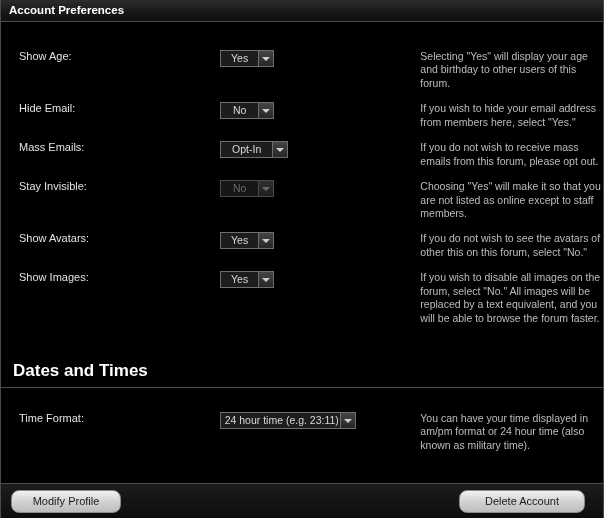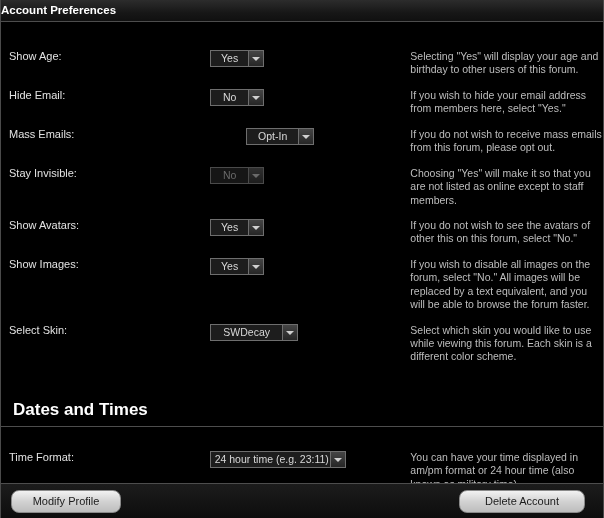--- a/index.html
+++ b/index.html
@@ -18,35 +18,35 @@
   .page {
     position: relative;
     width: 604px;
     height: 518px;
     background: #000000;
     border-left: 1px solid #4a4a4a;
     border-right: 1px solid #4a4a4a;
     box-sizing: border-box;
   }
   .section-header {
-    padding: 4px 8px 5px 0;
+    padding: 4px 8px 5px 8px;
     font-weight: bold;
     font-size: 11.5px;
     color: #ffffff;
     background: linear-gradient(to bottom, #2c2c2c 0%, #171717 60%, #101010 100%);
     border-bottom: 1px solid #4d4d4d;
   }
   table.prefs {
     width: 100%;
     border-collapse: collapse;
     table-layout: fixed;
   }
   table.prefs td {
     vertical-align: top;
-    padding: 6px 0 6px 8px;
+    padding: 6px 0 6px 18px;
   }
   td.lbl {
     width: 140px;
     padding-left: 12px;
     color: #e2e2e2;
     font-size: 11px;
   }
   td.ctl {
     width: 210px;
   }
@@ -96,21 +96,21 @@
     background: #161616;
   }
   .sel.disabled .arrow {
     background: linear-gradient(to bottom, #303030, #1d1d1d);
     border-left: 1px solid #4a4a4a;
   }
   .sel.disabled .arrow::after {
     border-top-color: #6a6a6a;
   }
   .sel.w-yes { width: 30px; }
-  .sel.w-optin { width: 44px; margin-left: 36px; }
+  .sel.w-optin { width: 44px; }
   .sel.w-skin { width: 64px; }
   .sel.w-timefmt { width: 112px; }
   .dates-header {
     padding: 6px 8px 6px 12px;
     font-weight: bold;
     font-size: 17px;
     color: #ffffff;
     background: #000000;
   }
   .sep-bar {
@@ -199,27 +199,20 @@
       </tr>
 
       <tr>
         <td class="lbl">Show Images:</td>
         <td class="ctl">
           <span class="sel w-yes"><span>Yes</span><span class="arrow"></span></span>
         </td>
         <td class="desc">If you wish to disable all images on the forum, select "No." All images will be replaced by a text equivalent, and you will be able to browse the forum faster.</td>
       </tr>
 
-      <tr>
-        <td class="lbl">Select Skin:</td>
-        <td class="ctl">
-          <span class="sel w-skin"><span>SWDecay</span><span class="arrow"></span></span>
-        </td>
-        <td class="desc">Select which skin you would like to use while viewing this forum. Each skin is a different color scheme.</td>
-      </tr>
 
       <tr class="spacer-row">
           <td colspan="3" style="height:12px"></td>
         </tr>
     </tbody>
   </table>
 
   <div class="dates-header">Dates and Times</div>
   <div class="sep-bar"></div>
 

